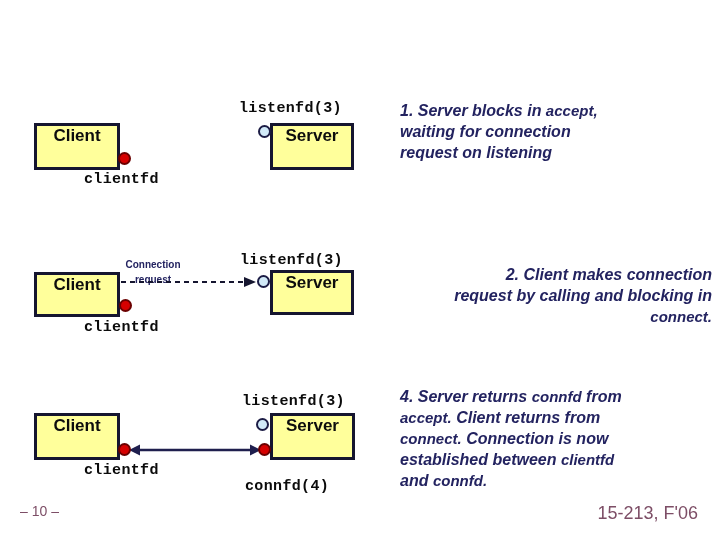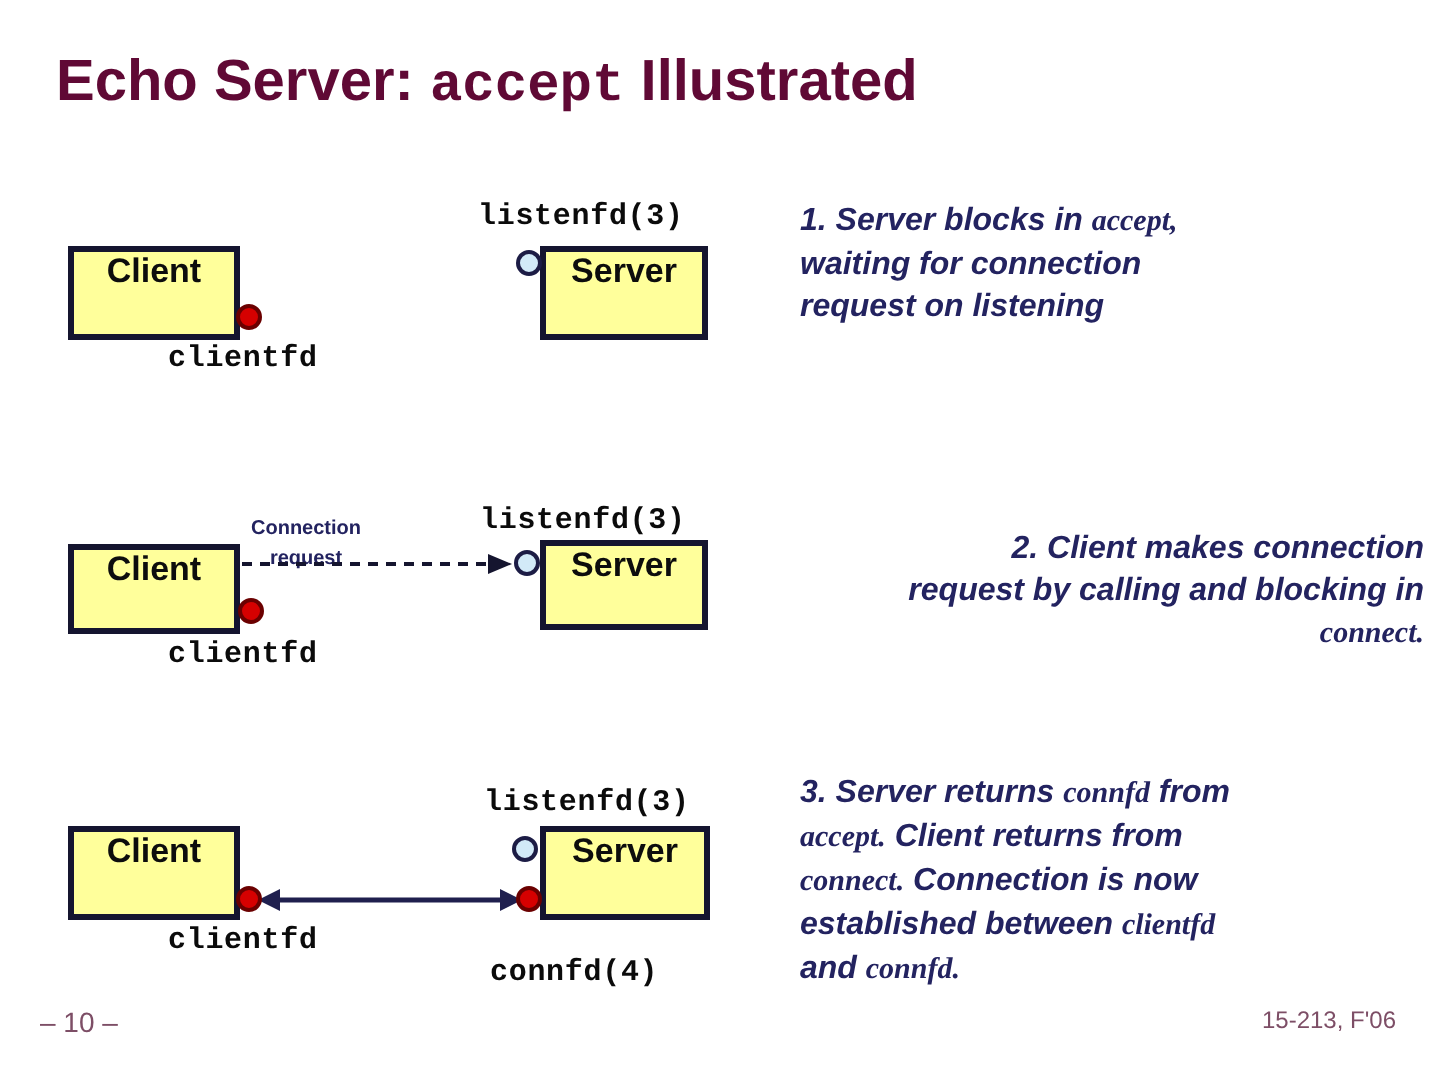--- a/index.html
+++ b/index.html
@@ -33,36 +33,35 @@
     position:absolute; left:93px; top:237px; width:120px; text-align:center;
     color:#232360; font-weight:bold; font-size:10px; line-height:15px;margin-top:20px;
   }
   .arrow-svg { position:absolute; }
   .step {
     position:absolute; left:400px; width:312px; color:#232360;
     font-weight:bold; font-style:italic; font-size:16px; line-height:21px;
   }
   .step-line { white-space:nowrap; }
   .mono-i {
-    font-family:Liberation Serif, serif; font-size:15px;
+    font-family:Liberation Sans, sans-serif; font-size:15px;
     font-weight:bold; font-style:italic;
   }
   .footer-left {
     position:absolute; left:20px; top:503px; color:#7d4e66; font-size:14px;
   }
   .footer-right {
-    position:absolute; right:22px; top:503px; color:#7d4e66; font-size:12px;
+    position:absolute; right:22px; top:503px; color:#7d4e66; font-size:18px;
   }
 </style>
 </head>
 <body>
 
 <div class="slide">
 
-  <div class="title"><span>Echo Server: </span><span class="t-mono">accept</span><span> Illustrated</span></div>
 
   <div class="mono-label" style="left:239px; top:100px;">listenfd(3)</div>
   <div class="box" style="left:34px; top:123px; width:86px; height:47px;">
     <span>Client</span>
   </div>
   <div class="box" style="left:270px; top:123px; width:84px; height:47px;">
     <span>Server</span>
   </div>
   <div class="dot dot-red" style="left:118px; top:152px;"></div>
   <div class="dot dot-open" style="left:258px; top:125px;"></div>
@@ -109,21 +108,21 @@
       <div class="step-line"><span>1. Server blocks in </span><span class="mono-i">accept,</span></div>
       <div class="step-line"><span>waiting for connection</span></div>
       <div class="step-line"><span>request on listening</span></div>
     </div>
   <div class="step" style="top:264px;text-align:right;">
       <div class="step-line"><span>2. Client makes connection</span></div>
       <div class="step-line"><span>request by calling and blocking in</span></div>
       <div class="step-line"><span class="mono-i">connect.</span></div>
     </div>
   <div class="step" style="top:386px;">
-      <div class="step-line"><span>3. Server returns </span><span class="mono-i">connfd</span><span> from</span></div>
+      <div class="step-line"><span>4. Server returns </span><span class="mono-i">connfd</span><span> from</span></div>
       <div class="step-line"><span class="mono-i">accept.</span><span> Client returns from</span></div>
       <div class="step-line"><span class="mono-i">connect.</span><span> Connection is now</span></div>
       <div class="step-line"><span>established between </span><span class="mono-i">clientfd</span></div>
       <div class="step-line"><span>and </span><span class="mono-i">connfd.</span></div>
     </div>
 
   <div class="footer-left">– 10 –</div>
   <div class="footer-right">15-213, F'06</div>
 
 </div>

